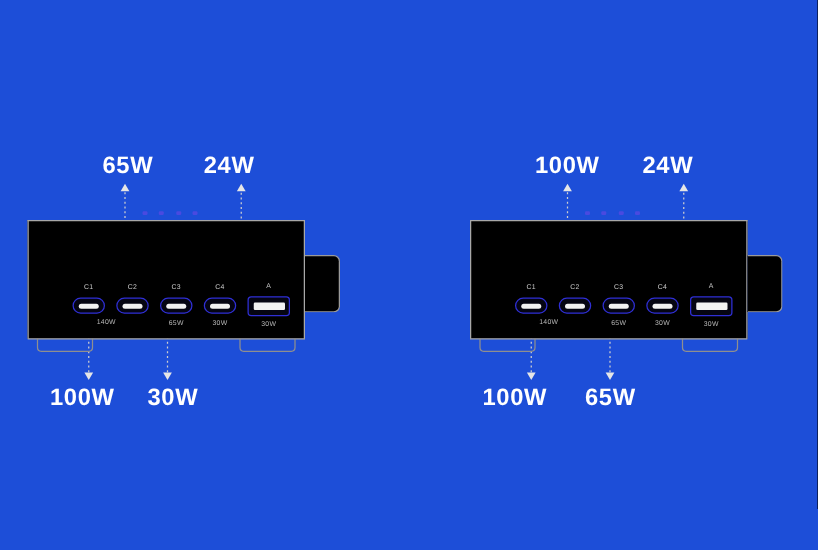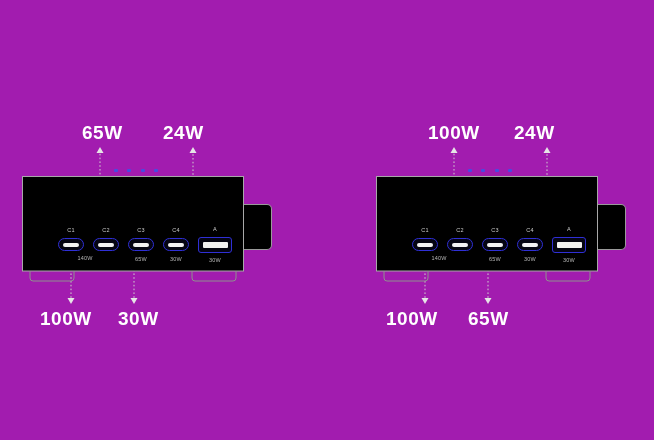--- a/index.html
+++ b/index.html
@@ -1,20 +1,20 @@
 <!DOCTYPE html>
 <html><head>
 <meta charset="utf-8">
 <style>
   html,body{margin:0;padding:0;background:#000;}
   body{
     width:654px;height:440px;overflow:hidden;position:relative;
     font-family:"Liberation Sans", sans-serif;color:#fff;
   }
-  .stage{position:absolute;inset:0;background:#a21caf;}
+  .stage{position:absolute;inset:0;background:#1d4ed8;}
 
   .device{position:absolute;top:0;left:0;width:300px;height:440px;}
   #device-left{left:8px;}
   #device-right{left:362px;}
 
   
   .chassis{
     position:absolute;left:14px;top:176px;width:222px;height:95px;
     border:1px solid #a8a8a8;border-bottom:none;box-sizing:border-box;
     background:#000;

